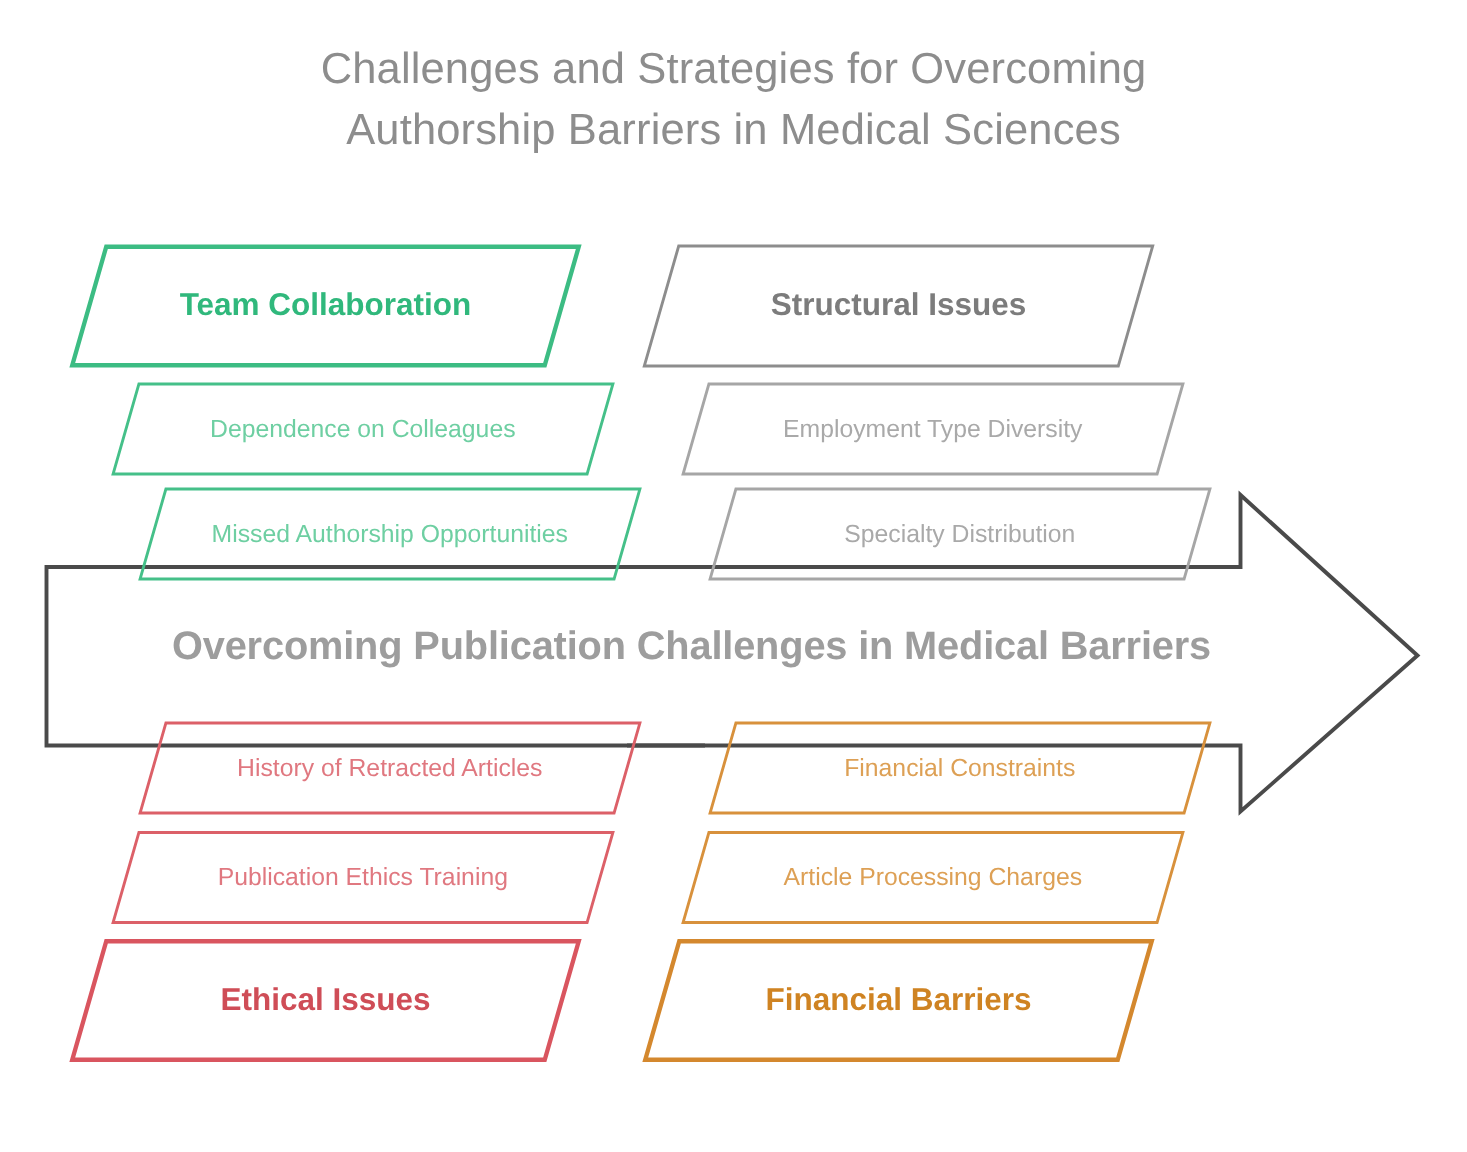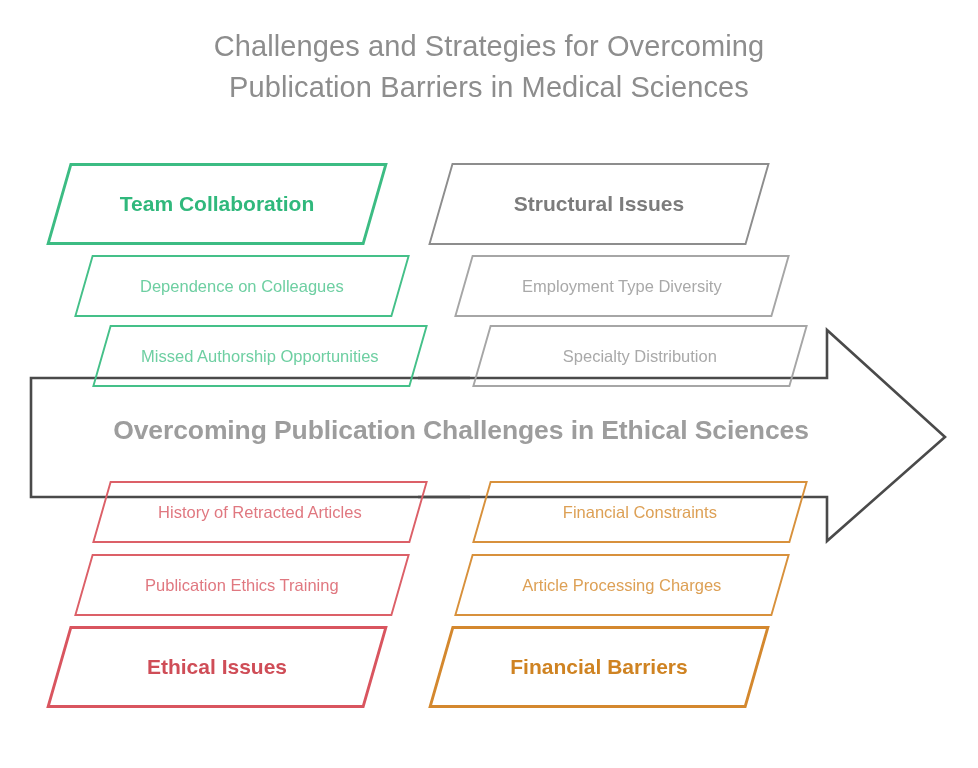--- a/index.html
+++ b/index.html
@@ -83,33 +83,33 @@
     letter-spacing:-.1px;
     white-space:nowrap;
   }
 </style>
 </head>
 <body>
 
 <div id="stage">
 
   <div id="title">Challenges and Strategies for Overcoming
-Publication Barriers in Medical Sciences</div>
+Authorship Barriers in Medical Sciences</div>
 
   <svg id="arrow-svg" viewBox="0 0 978 768" xmlns="http://www.w3.org/2000/svg">
 
     <path d="M 31,378 L 827,378 L 827,330 L 945,437 L 827,541 L 827,497 L 31,497 Z" fill="none" stroke="#4a4a4a" stroke-width="2.6" stroke-linejoin="miter"></path>
 
     <g stroke="#4a4a4a" stroke-width="2.6" fill="none">
       <line x1="418" y1="378" x2="470" y2="378"></line>
       <line x1="418" y1="497" x2="470" y2="497"></line>
     </g>
   </svg>
 
-  <div id="arrow-label">Overcoming Publication Challenges in Ethical Sciences</div>
+  <div id="arrow-label">Overcoming Publication Challenges in Medical Barriers</div>
 
   <div class="pg skewA g-main" style="left:58px;top:163px;width:318px;height:82px;">
     <span class="lbl t-green-main">Team Collaboration</span>
   </div>
 
   <div class="pg skewA g-sub" style="left:83px;top:255px;width:318px;height:62px;">
     <span class="lbl t-green-sub">Dependence on Colleagues</span>
   </div>
 
   <div class="pg skewA g-sub" style="left:101px;top:325px;width:318px;height:62px;">

